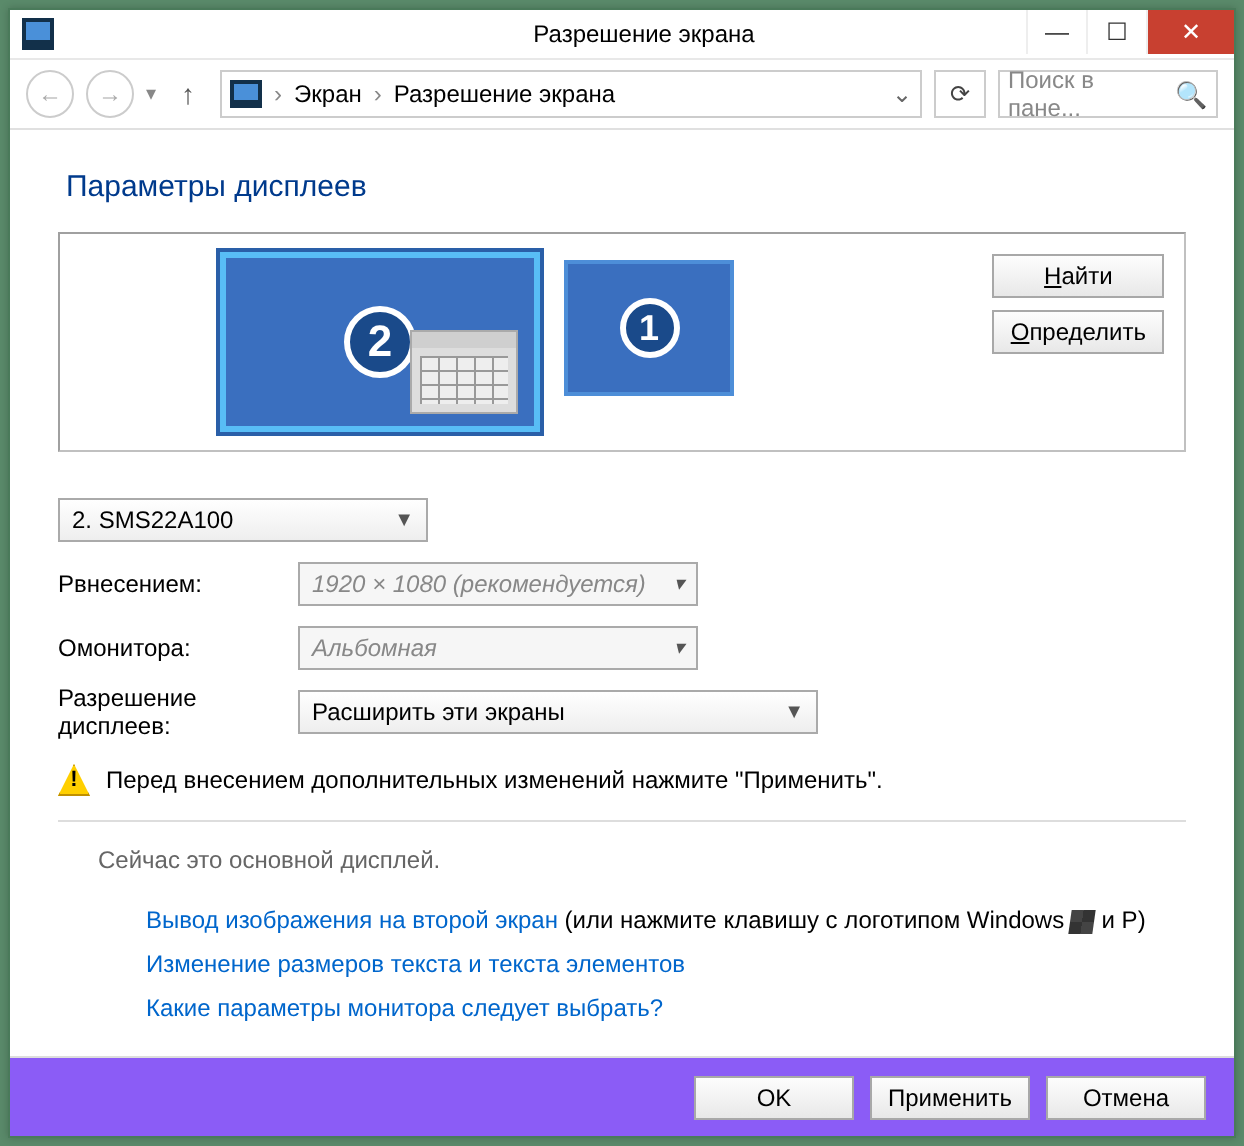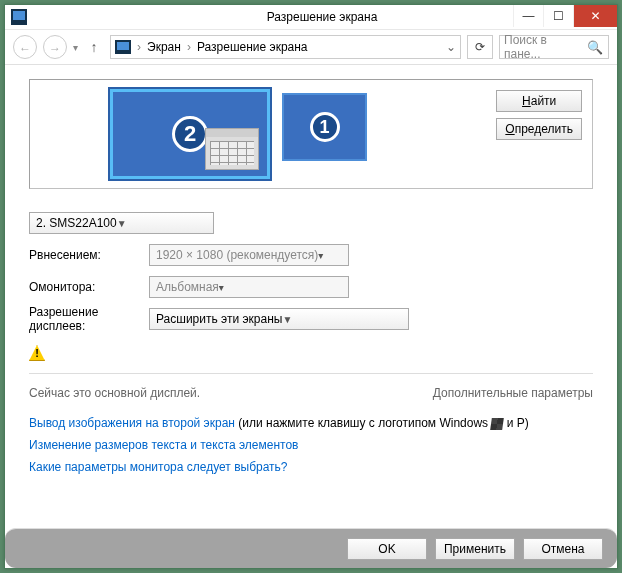--- a/index.html
+++ b/index.html
@@ -35,36 +35,36 @@
 .mon.m1 .num-badge { width:30px; height:30px; font-size:18px; }
 .keypad { position:absolute; right:8px; bottom:6px; width:54px; height:42px; background:#ddd; border:1px solid #aaa; }
 .keypad::before { content:""; position:absolute; left:0; top:0; right:0; height:8px; background:#cfcfcf; }
 .keypad-grid { position:absolute; left:4px; right:4px; top:12px; bottom:4px; background:repeating-linear-gradient(to right,#999 0 1px,transparent 1px 9px),repeating-linear-gradient(to bottom,#999 0 1px,transparent 1px 7px); background-color:#eee; }
 .side-btns { position:absolute; right:10px; top:10px; display:flex; flex-direction:column; gap:6px; }
 .btn { min-width:84px; height:22px; border:1px solid #a8a8a8; background:linear-gradient(#fdfdfd,#e8e8e8); display:flex; align-items:center; justify-content:center; padding:0 8px; }
 .btn .ul { text-decoration:underline; }
 .form { margin-top:18px; }
 .row { display:flex; align-items:center; height:32px; }
 .row .lbl { width:120px; }
-.combo { height:22px; border:1px solid #aaa; background:linear-gradient(#fff,#eee); display:flex; align-items:center; padding:0 6px; }
-.combo.disabled { color:#888; background:#f6f6f6; }
+.combo { height:22px; border:1px solid #aaa; background:linear-gradient(#fff,#eee); display:flex; align-items:center; padding:0 6px; justify-content:space-between; }
+.combo.disabled { color:#888; background:#f6f6f6;font-style:italic; }
 .combo .caret { color:#555; font-size:10px; }
 .combo.w1 { width:185px; }
 .combo.w2 { width:200px; }
 .combo.w3 { width:260px; }
 .warn { display:flex; align-items:center; gap:8px; margin-top:10px; }
 .warn-icon { width:16px; height:16px; display:flex; align-items:center; justify-content:center; color:#000; font-weight:bold; font-size:11px; background:#ffcf00; border:1px solid #c09000; clip-path:polygon(50% 0,100% 100%,0 100%); }
 .hr { height:1px; background:#ddd; margin:12px 0; }
-.status { display:flex; justify-content:space-between; align-items:flex-end; }
+.status { display:flex; justify-content:space-between; align-items:flex-end;margin-left:20px; }
 .muted { color:#666; }
 .link { color:#0066cc; cursor:pointer; }
-.links { margin-top:12px; line-height:22px; }
+.links { margin-top:12px; line-height:22px;margin-left:44px; }
 .winlogo { display:inline-block; width:12px; height:12px; position:relative; vertical-align:middle; }
 .winlogo::before{content:"";position:absolute;inset:0;background:conic-gradient(#333 0 25%,#444 0 50%,#333 0 75%,#444 0 100%);transform:skewX(-8deg);}
-.footer { position:absolute; left:0; right:0; bottom:0; height:40px; border-top:1px solid #ddd; background:#a3a3a3; display:flex; align-items:center; justify-content:flex-end; padding:0 14px; gap:8px;border-radius:11px; }
+.footer { position:absolute; left:0; right:0; bottom:0; height:40px; border-top:1px solid #ddd; background:#8b5cf6; display:flex; align-items:center; justify-content:flex-end; padding:0 14px; gap:8px; }
 .footer .btn { min-width:80px; }
 </style>
 </head>
 <body>
 
 <div class="window">
   <div class="titlebar">
     <div class="title-icon"></div>
     <div class="title-text">Разрешение экрана</div>
     <div class="win-btns">
@@ -88,20 +88,21 @@
       <span class="addr-dd">⌄</span>
     </div>
     <div class="refresh">⟳</div>
     <div class="search">
       <span>Поиск в пане...</span>
       <span class="mag">🔍</span>
     </div>
   </div>
 
   <div class="content">
+    <div class="heading">Параметры дисплеев</div>
 
     <div class="preview">
       <div class="monitors">
         <div class="mon m2">
           <div class="num-badge">2</div>
           <div class="keypad">
               <div class="keypad-grid"></div>
             </div>
         </div>
         <div class="mon m1">
@@ -147,27 +148,27 @@
         <div class="lbl"><span>Разрешение </span><span class="ul">д</span><span>исплеев:</span></div>
         <div class="combo w3">
             <span>Расширить эти экраны</span>
             <span class="caret">▼</span>
           </div>
       </div>
     </div>
 
     <div class="warn">
       <div class="warn-icon">!</div>
+      <span>Перед внесением дополнительных изменений нажмите "Применить".</span>
     </div>
 
     <div class="hr"></div>
 
     <div class="status">
       <span class="muted">Сейчас это основной дисплей.</span>
-      <span class="link muted" style="color:#666">Дополнительные параметры</span>
     </div>
 
     <div class="links">
       <div>
         <span class="link">Вывод изображения на второй экран</span><span> (или нажмите клавишу с логотипом Windows </span><span class="winlogo"></span><span> и P)</span>
       </div>
       <div><span class="link">Изменение размеров текста и текста элементов</span></div>
       <div><span class="link">Какие параметры монитора следует выбрать?</span></div>
     </div>
   </div>

